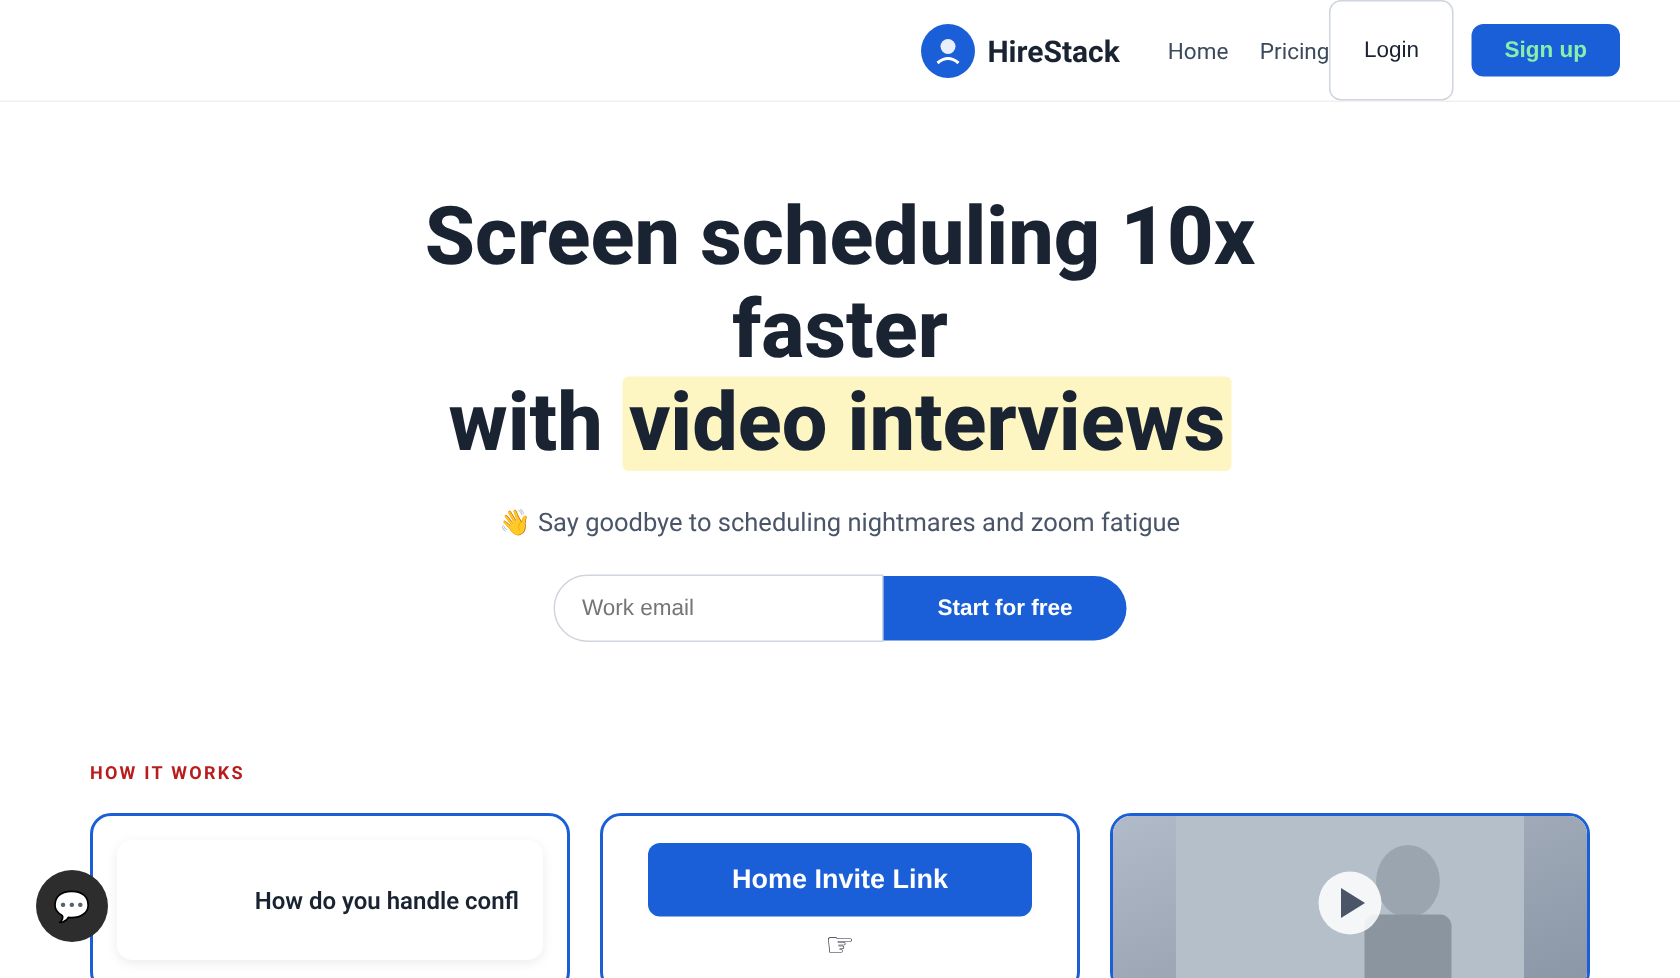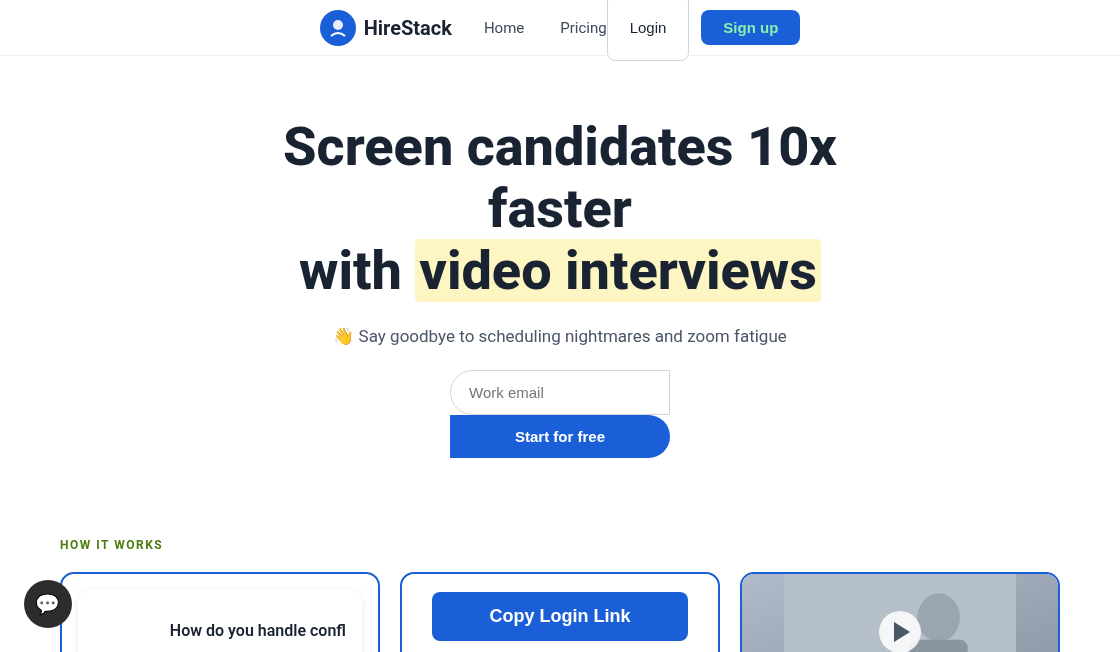--- a/index.html
+++ b/index.html
@@ -14,23 +14,23 @@
       color: #1a2332;
       width: 1120px;
       min-height: 652px;
       overflow-x: hidden;
     }
 
     
     nav {
       display: flex;
       align-items: center;
-      justify-content: center;
+      justify-content: flex-end;
       padding: 0 40px;
-      height: 56px;
+      height: 68px;
       border-bottom: 1px solid #f0f0f0;
     }
 
     .nav-left {
       display: flex;
       align-items: center;
       gap: 32px;
     }
 
     .logo-area {
@@ -55,21 +55,21 @@
 
     .logo-text {
       font-size: 20px;
       font-weight: 700;
       color: #1a2332;
     }
 
     .nav-links {
       display: flex;
       align-items: center;
-      gap: 36px;
+      gap: 21px;
     }
 
     .nav-link {
       font-size: 15px;
       color: #3a4a5c;
       text-decoration: none;
       cursor: pointer;
     }
 
     .nav-right {
@@ -125,22 +125,22 @@
     }
 
     .hero-subtitle {
       font-size: 17px;
       color: #4a5568;
       margin-bottom: 24px;
     }
 
     .hero-cta {
       display: flex;
+      align-items: center;
       gap: 0;
-      flex-direction: column;
     }
 
     .email-input {
       width: 220px;
       padding: 13px 18px;
       border: 1.5px solid #d0d5dd;
       border-radius: 30px 0 0 30px;
       font-size: 15px;
       color: #9aa5b4;
       outline: none;
@@ -160,21 +160,21 @@
     }
 
     
     .how-section {
       padding: 40px 60px 0;
     }
 
     .section-label {
       font-size: 12px;
       font-weight: 700;
-      color: #4d7c0f;
+      color: #b91c1c;
       letter-spacing: 1.5px;
       text-transform: uppercase;
       margin-bottom: 20px;
     }
 
     .cards-row {
       display: flex;
       gap: 20px;
     }
 
@@ -312,21 +312,21 @@
     </div>
   </div>
   <div class="nav-right">
     <button class="btn-login">Login</button>
     <button class="btn-signup">Sign up</button>
   </div>
 </nav>
 
 <section class="hero">
   <h1 class="hero-title">
-    <span>Screen candidates 10x faster</span><br>
+    <span>Screen scheduling 10x faster</span><br>
     <span>with </span><span class="highlight">video interviews</span>
   </h1>
   <p class="hero-subtitle">
     <span>👋</span><span> Say goodbye to scheduling nightmares and zoom fatigue</span>
   </p>
   <div class="hero-cta">
     <input class="email-input" type="email" placeholder="Work email" style="">
     <button class="btn-start">Start for free</button>
   </div>
 </section>
@@ -336,21 +336,21 @@
   <div class="cards-row">
 
     <div class="card">
       <div class="card-inner">
         <span class="card-text">How do you handle confl</span>
       </div>
     </div>
 
     <div class="card">
       <div class="card-center">
-        <button class="btn-copy-invite">Copy Login Link</button>
+        <button class="btn-copy-invite">Home Invite Link</button>
         <span class="cursor-indicator">☞</span>
       </div>
     </div>
 
     <div class="card">
       <div class="card-video">
         <div class="person-silhouette">
           
           <svg width="100%" height="100%" viewBox="0 0 240 120" preserveAspectRatio="xMidYMid meet">
             <rect width="240" height="120" fill="#b5bfc9"></rect>

